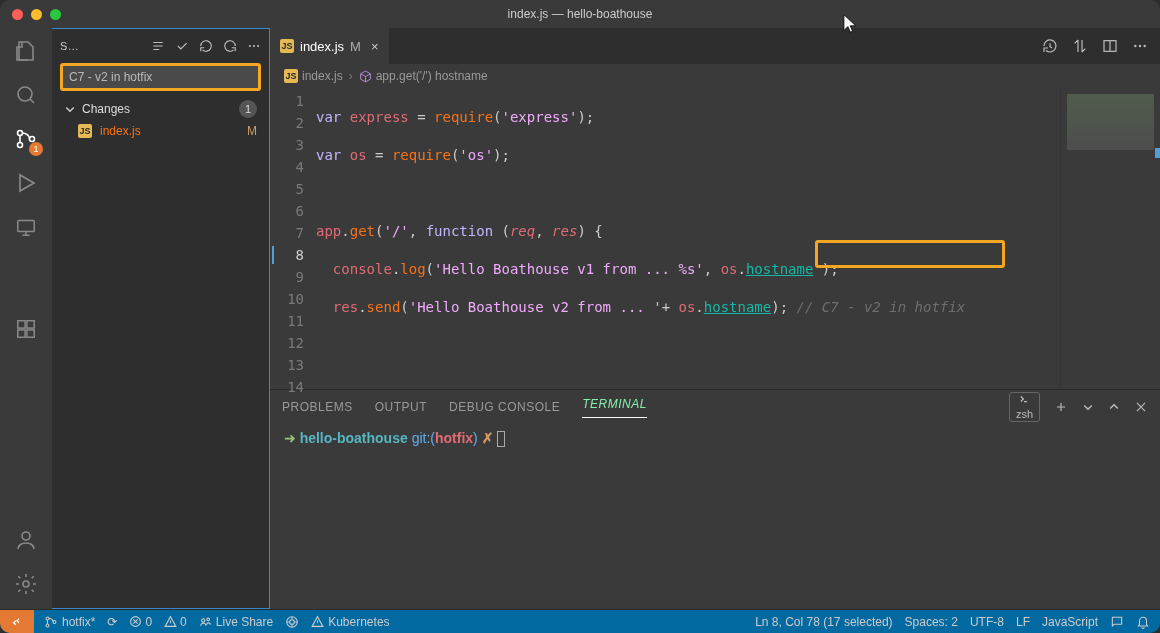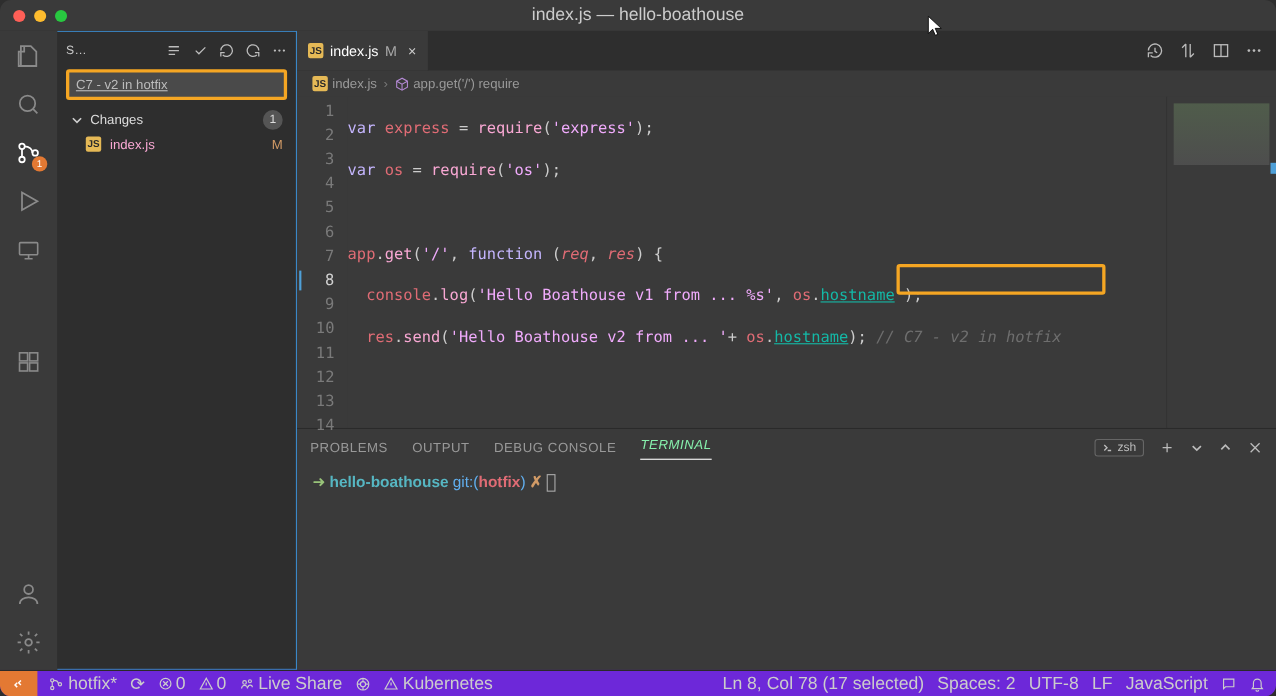--- a/index.html
+++ b/index.html
@@ -35,21 +35,21 @@
   }
   .traffic-light { width: 11px; height: 11px; border-radius: 50%; }
   .t-red   { background: #fe5f57; }
   .t-yellow{ background: #febc2e; }
   .t-green { background: #28c840; }
   .titlebar-title {
     position: absolute;
     left: 50%;
     transform: translateX(-50%);
     color: #ccc;
-    font-size: 16px;
+    font-size: 12px;
   }
   
   .main-row { flex: 1; display: flex; min-height: 0; }
   .activitybar {
     width: 52px;
     background: #3a3a3a;
     display: flex;
     flex-direction: column;
     align-items: center;
     padding-top: 10px;
@@ -94,21 +94,21 @@
   .scm-icons { display: flex; gap: 10px; color:#bdbdbd;}
   .commit-box {
     margin: 0 8px 6px 8px;
     border: 3px solid #f5a623;
     border-radius: 3px;
     background: #4a4a4a;
     padding: 4px 6px;
     color: #bbb;
     font-size: 12px;
     height: 28px;
-    display:flex;align-items:center;text-decoration:underline;
+    display:flex;align-items:center;
   }
   .scm-section {
     display:flex; align-items:center;
     padding: 3px 12px;
     color:#ddd;
     gap:6px;
   }
   .scm-section .label { flex:1; font-size:12px;}
   .scm-badge { width:18px;height:18px;border-radius:50%;background:#555;color:#ddd;text-align:center;line-height:18px;font-size:11px;}
   .scm-file {
@@ -181,21 +181,21 @@
     color:#ddd;
     padding-top:2px;
     white-space:pre;
     overflow:hidden;
     position:relative;
   }
   .cl { height:22px; line-height:22px; }
   .kw{color:#c4b5fd;} 
   .id{color:#e06c75;}
   .prop{color:#14b8a6;text-decoration:underline;}
-  .fn{color:#f9a8d4;}
+  .fn{color:#f97316;}
   .str{color:#f0abfc;}
   .cm{color:#7a7a7a;font-style:italic;}
   .arg{color:#e06c75;font-style:italic;}
   .ghost{color:#6e6e6e;font-style:italic;}
   .pn{color:#ccc;}
   .annot-box{
     position:absolute;
     border:3px solid #f5a623;
     border-radius:3px;
     pointer-events:none;
@@ -222,22 +222,22 @@
     flex:1;padding:6px 14px;font-family:Liberation Sans, sans-serif;font-size:14px;color:#ccc;
   }
   .term-arrow{color:#98c379;}
   .term-path{color:#56b6c2;font-weight:600;}
   .term-git{color:#61afef;}
   .term-branch{color:#e06c75;font-weight:600;}
   .term-x{color:#d19a66;font-weight:600;}
   .term-cursor{display:inline-block;width:8px;height:16px;border:1px solid #aaa;vertical-align:middle;}
   
   .statusbar{
-    height:24px;background:#6d28d9;display:flex;align-items:center;
-    font-size:16px;color:#ccc;
+    height:24px;background:#0369a1;display:flex;align-items:center;
+    font-size:12px;color:#ccc;
     border-top:1px solid #2a2a2a;
   }
   .sb-remote{
     width:34px;height:100%;background:#e37933;display:flex;align-items:center;justify-content:center;
   }
   .sb-group{display:flex;align-items:center;gap:12px;padding:0 10px;}
   .sb-spacer{flex:1;}
   svg{display:block;}
   .cursor-ptr{
     position:absolute;top:14px;left:843px;width:16px;height:22px;color:#fff;
@@ -414,21 +414,21 @@
           <span>index.js</span>
         </span>
         <span class="chev">›</span>
         <span class="seg">
           <span class="purple-cube">
             <svg width="13" height="13" viewBox="0 0 24 24" fill="none" stroke="currentColor" stroke-width="1.8">
                 <path d="M12 2 3 7v10l9 5 9-5V7z"></path>
                 <path d="M3 7l9 5 9-5M12 12v10"></path>
               </svg>
           </span>
-          <span>app.get('/') require</span>
+          <span>app.get('/') hostname</span>
         </span>
       </div>
 
       <div class="editor-body">
         <div class="gutter">
           <div class="line-num">1</div>
             <div class="line-num">2</div>
             <div class="line-num">3</div>
           <div class="line-num">4</div>
             <div class="line-num">5</div>
@@ -464,21 +464,21 @@
       </div>
 
       <div class="panel">
         <div class="panel-tabs">
           <span class="ptab">PROBLEMS</span>
           <span class="ptab">OUTPUT</span>
           <span class="ptab">DEBUG CONSOLE</span>
           <span class="ptab active">TERMINAL</span>
           <span class="spacer"></span>
           <div class="panel-actions">
-            <span style="display:flex;align-items:center;gap:4px;border:1px solid #666;border-radius:3px;padding:1px 6px;font-size:11px;">
+            <span style="display:flex;align-items:center;gap:4px;border:1px solid #666;border-radius:3px;padding:1px 6px;font-size:11px;flex-direction:column;">
               <svg width="10" height="10" viewBox="0 0 16 16" fill="none" stroke="currentColor" stroke-width="2">
                   <path d="M3 4l4 4-4 4M8 12h5"></path>
                 </svg>
               <span>zsh</span>
             </span>
             <span>
                 <svg width="14" height="14" viewBox="0 0 24 24" fill="none" stroke="currentColor" stroke-width="2">
                   <path d="M12 5v14M5 12h14"></path>
                 </svg>
               </span>

